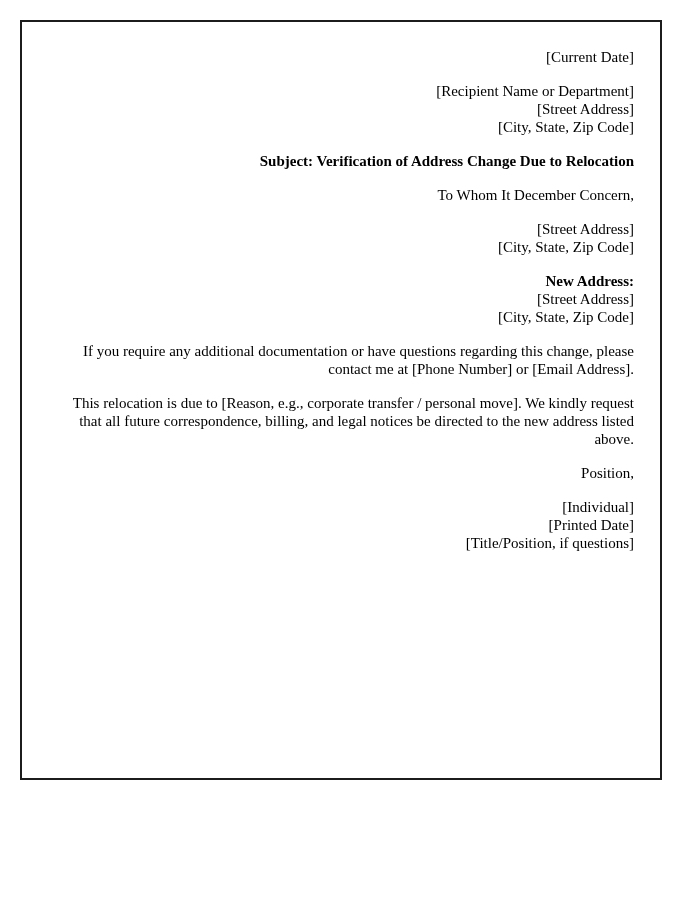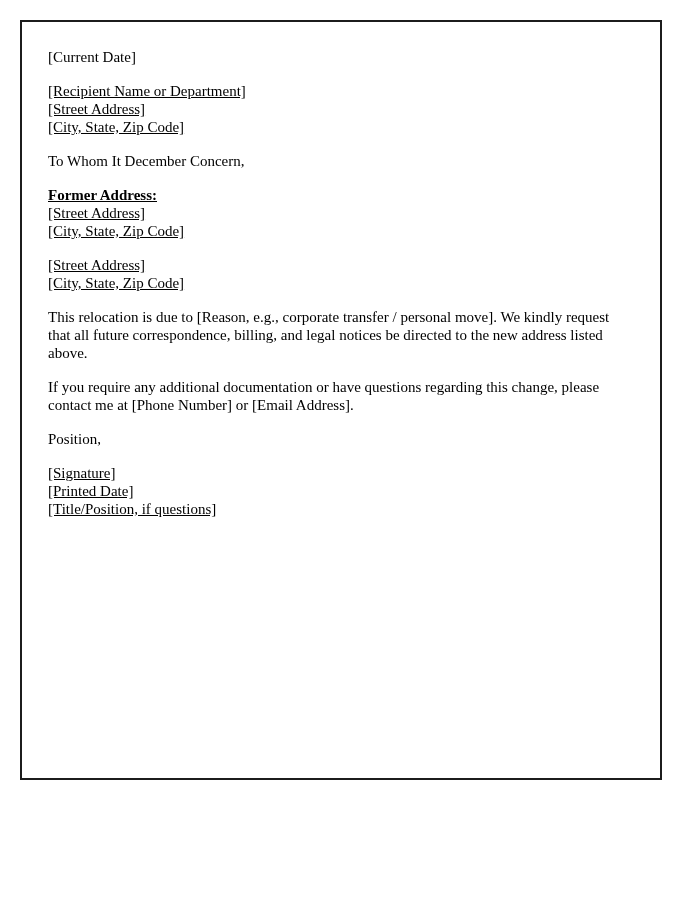--- a/index.html
+++ b/index.html
@@ -11,78 +11,79 @@
   }
   .page-frame {
     position: absolute;
     left: 20px;
     top: 20px;
     width: 642px;
     height: 760px;
     box-sizing: border-box;
     border: 2px solid #1c1c1c;
     background: #ffffff;
+    text-align: right;
   }
   .letter-content {
     box-sizing: border-box;
     padding: 26px 26px 0 26px;
     width: 100%;
     font-family: "Liberation Serif", serif;
     font-size: 15px;
     line-height: 18px;
     color: #000000;
   }
   .block {
     margin: 0 0 16px 0;
     max-width: 586px;
   }
   .bold {
     font-weight: bold;
   }
   .line {
     margin: 0;
-    text-decoration: underline;
   }
 </style>
 </head>
 <body>
 
 <div class="page-frame">
   <div class="letter-content">
 
     <p class="block">[Current Date]</p>
 
     <div class="block">
       <p class="line">[Recipient Name or Department]</p>
       <p class="line">[Street Address]</p>
       <p class="line">[City, State, Zip Code]</p>
     </div>
 
+    <p class="block bold">Subject: Verification of Address Change Due to Relocation</p>
 
     <p class="block">To Whom It December Concern,</p>
 
-
-    <div class="block">
-      <p class="line bold">Former Address:</p>
-      <p class="line">[Street Address]</p>
-      <p class="line">[City, State, Zip Code]</p>
-    </div>
 
     <div class="block">
       <p class="line">[Street Address]</p>
       <p class="line">[City, State, Zip Code]</p>
     </div>
 
-    <p class="block">This relocation is due to [Reason, e.g., corporate transfer / personal move]. We kindly request that all future correspondence, billing, and legal notices be directed to the new address listed above.</p>
+    <div class="block">
+      <p class="line bold">New Address:</p>
+      <p class="line">[Street Address]</p>
+      <p class="line">[City, State, Zip Code]</p>
+    </div>
 
     <p class="block">If you require any additional documentation or have questions regarding this change, please contact me at [Phone Number] or [Email Address].</p>
+
+    <p class="block">This relocation is due to [Reason, e.g., corporate transfer / personal move]. We kindly request that all future correspondence, billing, and legal notices be directed to the new address listed above.</p>
 
 
     <p class="block">Position,</p>
 
     <div class="block">
-      <p class="line">[Signature]</p>
+      <p class="line">[Individual]</p>
       <p class="line">[Printed Date]</p>
       <p class="line">[Title/Position, if questions]</p>
     </div>
 
   </div>
 </div>
 
 </body></html>

